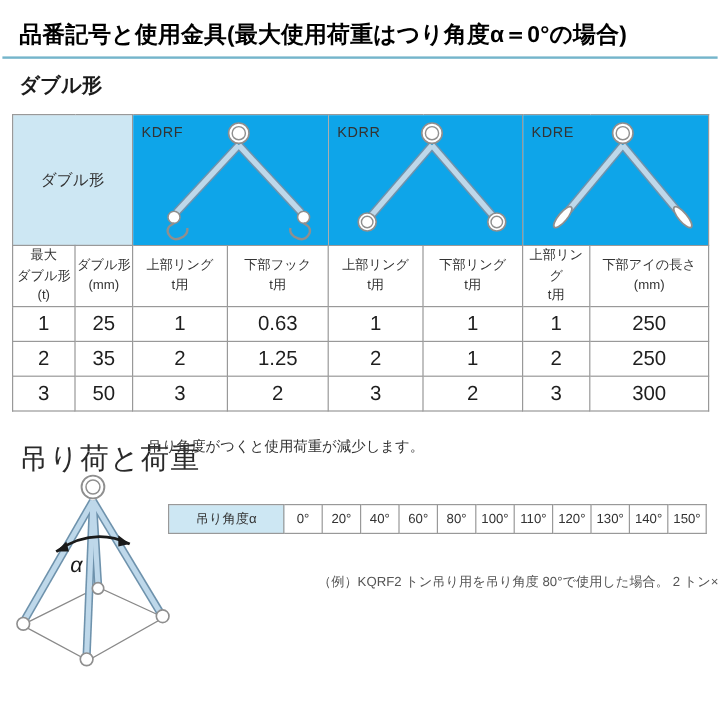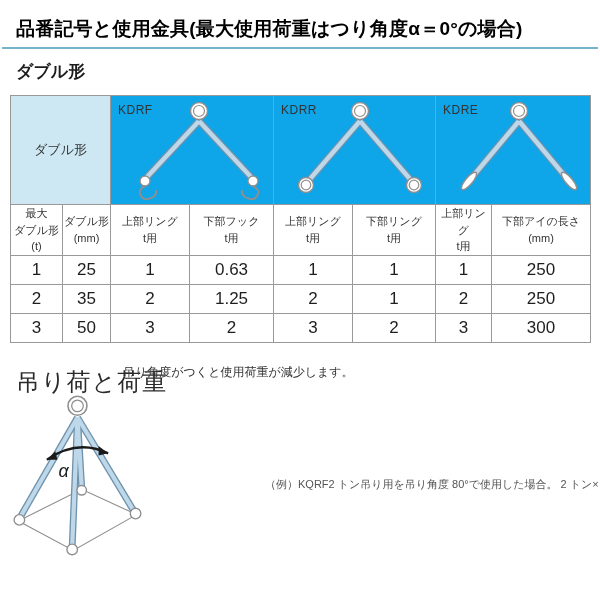--- a/index.html
+++ b/index.html
@@ -226,16 +226,30 @@
       <col style="width:32px">
     <col style="width:32px">
       <col style="width:32px">
       <col style="width:32px">
       <col style="width:32px">
     <col style="width:32px">
       <col style="width:32px">
       <col style="width:32px">
   </colgroup>
   <tbody>
+      <tr>
+    <td class="blue-cell">吊り角度α</td>
+    <td>0°</td>
+    <td>20°</td>
+    <td>40°</td>
+    <td>60°</td>
+    <td>80°</td>
+    <td>100°</td>
+    <td>110°</td>
+    <td>120°</td>
+    <td>130°</td>
+    <td>140°</td>
+    <td>150°</td>
+  </tr>
 </tbody>
   </table>
 
 <div class="note-text">（例）KQRF2 トン吊り用を吊り角度 80°で使用した場合。 2 トン× 76%＝ 1.52 トンが使用荷重</div>
 
 </body></html>

